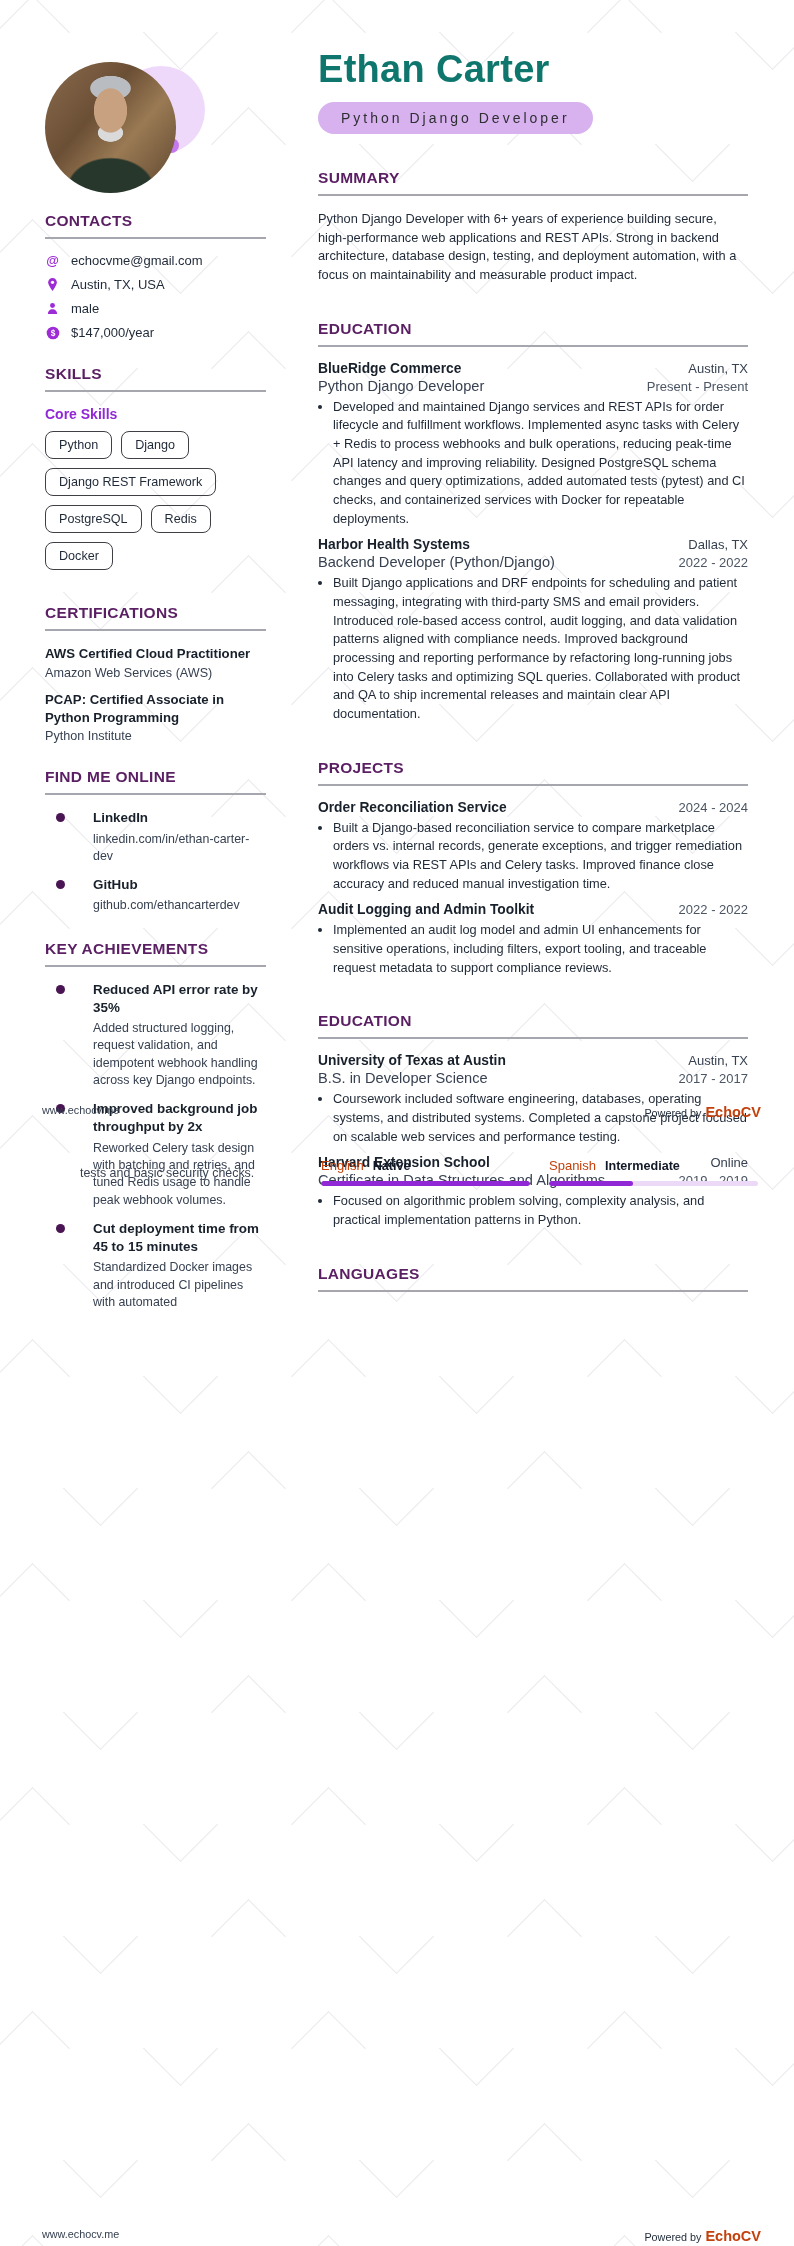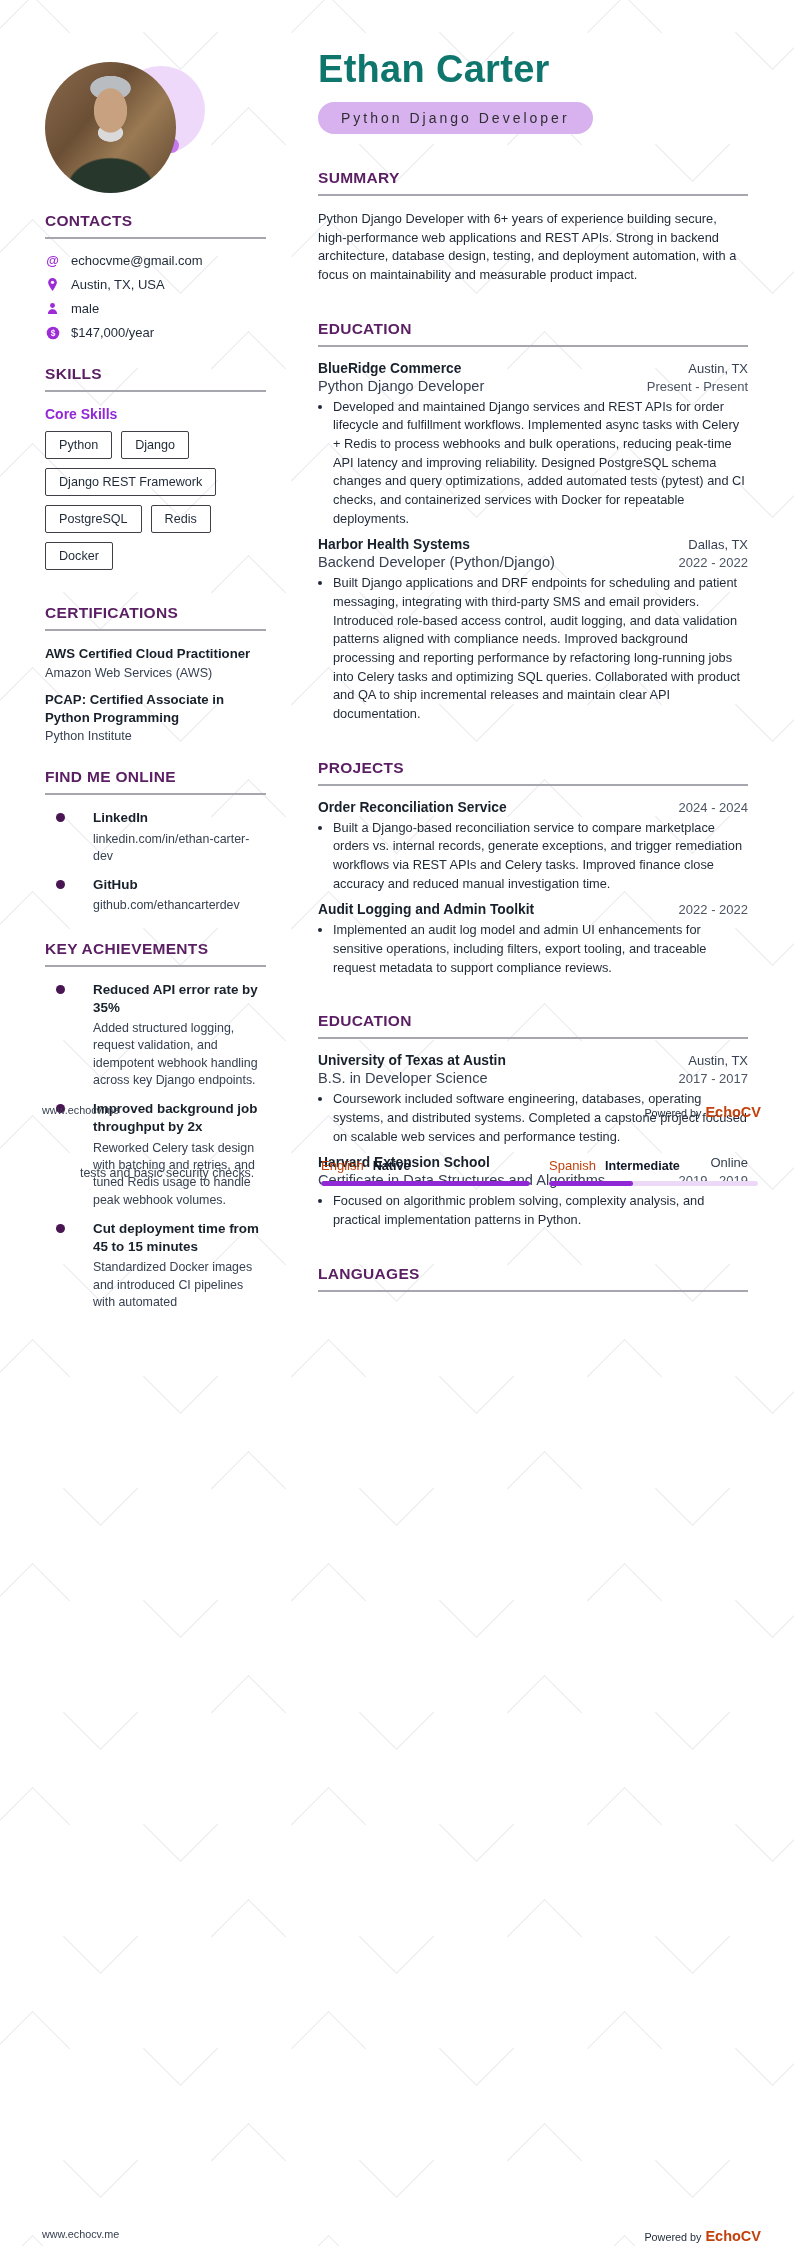--- a/index.html
+++ b/index.html
@@ -30,21 +30,21 @@
           linear-gradient(130deg,#8a6b4e 0%,#6b4f35 38%,#9a7a54 62%,#5d452e 100%);}
   .side-sec{margin-bottom:25px;}
   .sec-h{font-size:15.5px;font-weight:700;color:#5a1e63;letter-spacing:.3px;}
   .sec-line{height:2px;background:#a6a6ae;margin:7px 0 14px;}
   .contact-item{display:flex;align-items:center;gap:11px;margin-bottom:9px;
         font-size:13px;color:#1f2937;}
   .cicon{width:15px;display:flex;justify-content:center;color:#9d2bd6;
         font-weight:700;font-size:13px;flex:0 0 15px;}
   .group-label{font-size:14px;font-weight:700;color:#9128d6;margin-bottom:9px;}
   .chips{display:flex;flex-wrap:wrap;}
-  .chip{border:1.5px solid #3f3f46;border-radius:2px;padding:6px 13px;
+  .chip{border:1.5px solid #3f3f46;border-radius:8px;padding:6px 13px;
         margin:0 9px 9px 0;font-size:12.6px;color:#1f2937;}
   .cert-title{font-size:13.2px;font-weight:700;color:#18202b;line-height:1.35;}
   .cert-org{font-size:12.6px;color:#374151;margin:3px 0 11px;}
   .dot-item{display:flex;margin-bottom:11px;}
   .dot-col{flex:0 0 37px;padding-top:4px;padding-left:11px;}
   .pdot{width:9px;height:9px;border-radius:50%;background:#4a1553;}
   .dot-body{flex:1;}
   .dot-title{font-size:13.4px;font-weight:700;color:#18202b;line-height:1.35;}
   .dot-sub{font-size:12.4px;color:#374151;margin-top:3px;line-height:1.4;}
   

